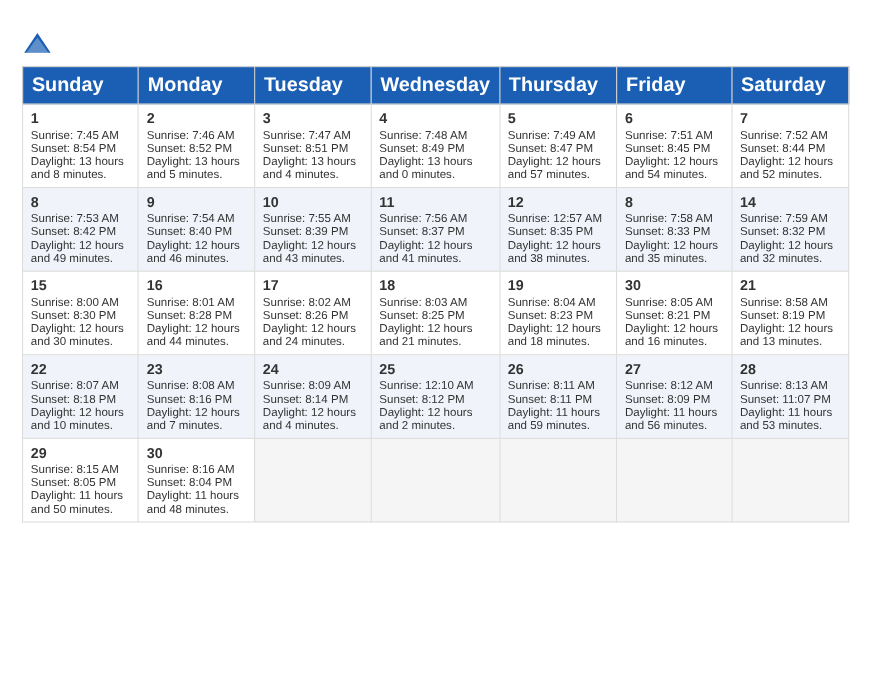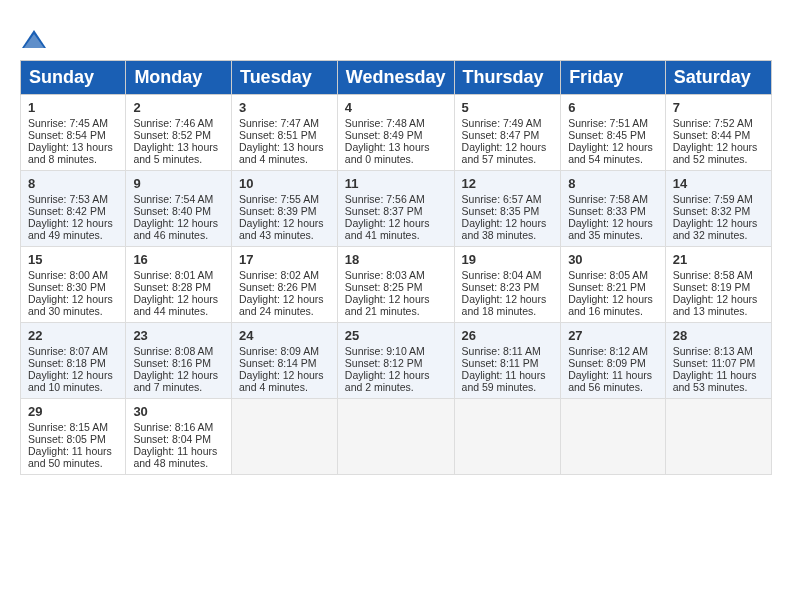--- a/index.html
+++ b/index.html
@@ -192,21 +192,21 @@
         </td>
         <td>
           <span class="day-number">11</span>
           <div>Sunrise: 7:56 AM</div>
           <div>Sunset: 8:37 PM</div>
           <div>Daylight: 12 hours</div>
           <div>and 41 minutes.</div>
         </td>
         <td>
           <span class="day-number">12</span>
-          <div>Sunrise: 6:57 AM</div>
+          <div>Sunrise: 12:57 AM</div>
           <div>Sunset: 8:35 PM</div>
           <div>Daylight: 12 hours</div>
           <div>and 38 minutes.</div>
         </td>
         <td>
           <span class="day-number">8</span>
           <div>Sunrise: 7:58 AM</div>
           <div>Sunset: 8:33 PM</div>
           <div>Daylight: 12 hours</div>
           <div>and 35 minutes.</div>
@@ -287,21 +287,21 @@
         </td>
         <td>
           <span class="day-number">24</span>
           <div>Sunrise: 8:09 AM</div>
           <div>Sunset: 8:14 PM</div>
           <div>Daylight: 12 hours</div>
           <div>and 4 minutes.</div>
         </td>
         <td>
           <span class="day-number">25</span>
-          <div>Sunrise: 9:10 AM</div>
+          <div>Sunrise: 12:10 AM</div>
           <div>Sunset: 8:12 PM</div>
           <div>Daylight: 12 hours</div>
           <div>and 2 minutes.</div>
         </td>
         <td>
           <span class="day-number">26</span>
           <div>Sunrise: 8:11 AM</div>
           <div>Sunset: 8:11 PM</div>
           <div>Daylight: 11 hours</div>
           <div>and 59 minutes.</div>

